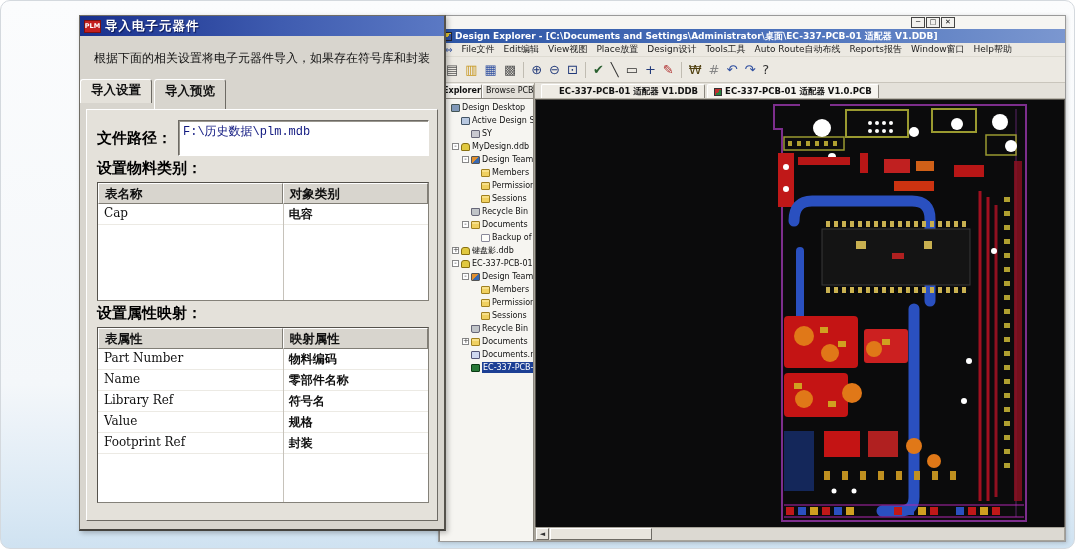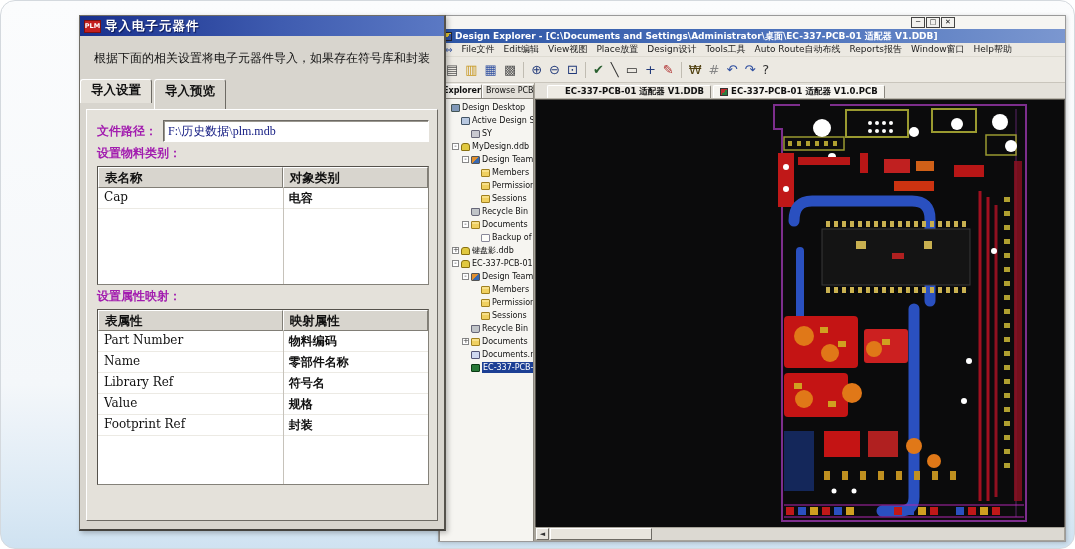--- a/index.html
+++ b/index.html
@@ -1,19 +1,19 @@
 <!DOCTYPE html>
 <html><head>
 <meta charset="utf-8">
 <style>
   * { margin:0; padding:0; box-sizing:border-box; }
   html,body { width:1075px; height:549px; overflow:hidden; font-family:"DejaVu Sans", sans-serif; }
   .stage { position:relative; width:1075px; height:549px;
     background:linear-gradient(180deg,#fbfcfd 0%,#f4f7fa 70%,#d9e8f4 93%,#cfe2f1 100%);
-    border:1px solid #d4d9de; border-radius:15px; }
+    border:1px solid #d4d9de; border-radius:10px; }
 
   
   .dialog { position:absolute; left:78px; top:14px; width:367px; height:516px; z-index:3;
     background:#d8d5ce; border:1px solid #716e66; border-right:2px solid #55524c; border-bottom:2px solid #44423d;
     box-shadow:2px 2px 5px rgba(0,0,0,.25); display:flex; flex-direction:column; }
   .dlg-title { height:20px; background:linear-gradient(90deg,#182f8c,#3f5cb0 55%,#5b79c4);
     display:flex; align-items:center; gap:4px; padding:0 4px; flex:0 0 auto; }
   .plm-ico { width:17px; height:13px; background:#c41f1f; border:1px solid #7d1010; color:#fff;
     font-size:6.5px; font-weight:bold; display:flex; align-items:center; justify-content:center; }
   .dlg-title-text { color:#fff; font-size:12.5px; font-weight:bold; letter-spacing:1px;
@@ -21,24 +21,24 @@
   .dlg-desc { padding:14px 4px 6px 14px; font-size:12px; color:#111; white-space:nowrap; overflow:hidden; flex:0 0 auto; }
   .dlg-tabs { display:flex; padding-left:0; margin-top:6px; flex:0 0 auto; position:relative; z-index:2; }
   .dtab { height:30px; padding:3px 10px 0; font-size:12.5px; font-weight:bold; color:#111;
     background:#d8d5ce; border:1px solid #fff; border-right-color:#6d6a64; border-bottom:none;
     border-top-left-radius:3px; border-top-right-radius:3px; margin-right:2px; }
   .dtab.active { background:#e4e1da; margin-bottom:-1px; padding-top:2px; height:24px; }
   .dlg-panel { flex:1 1 auto; margin:0 6px 8px 6px; background:#e4e1da;
     border:1px solid #fff; border-right-color:#6d6a64; border-bottom-color:#6d6a64;
     padding:10px 8px 8px 10px; display:flex; flex-direction:column; overflow:hidden; }
   .fp-row { display:flex; align-items:center; gap:6px; flex:0 0 auto; }
-  .fp-label, .sec-label { font-size:12px; font-weight:bold; color:#a21caf; white-space:nowrap; }
-  .fp-input { flex:1; height:22px; background:#fff; border:1px solid #6d6a64;
+  .fp-label, .sec-label { font-size:15px; font-weight:bold; color:#000000; white-space:nowrap; }
+  .fp-input { flex:1; height:36px; background:#fff; border:1px solid #6d6a64;
     border-right-color:#fff; border-bottom-color:#fff; box-shadow:inset 1px 1px 0 #9a978f;
-    font-size:12px; color:#101880; padding:2px 4px; font-family:Liberation Serif, serif; white-space:nowrap; overflow:hidden; }
+    font-size:12px; color:#101880; padding:2px 4px; font-family:Liberation Mono, monospace; white-space:nowrap; overflow:hidden; }
   .sec-label { margin:3px 0 4px 0; flex:0 0 auto; }
   .tbl { background:#fff; border:1px solid #848179; border-top-color:#55524c; border-left-color:#55524c;
     position:relative; overflow:hidden; flex:0 0 auto; }
   .tbl-cat { height:119px; }
   .tbl-map { height:176px; }
   .tbl-colline { position:absolute; top:0; bottom:0; left:56%; width:1px; background:#c6c2ba; }
   .thead { display:grid; grid-template-columns:56% 44%; height:21px; position:relative; z-index:1; }
   .th { background:#d8d5ce; border:1px solid #fff; border-right-color:#817e76; border-bottom-color:#817e76;
     font-size:12.5px; font-weight:bold; color:#111; padding:2px 6px; white-space:nowrap; overflow:hidden; }
   .trow { display:grid; grid-template-columns:56% 44%; height:21px; border-bottom:1px solid #eceae4; }
@@ -87,21 +87,21 @@
   .ic-ddb { background:#e0c840; border:1px solid #887010; border-radius:3px 3px 1px 1px; }
   .ic-team { background:linear-gradient(135deg,#e09030 50%,#3868b0 50%); border:1px solid #555; }
   .ic-folder { background:#f0d060; border:1px solid #a08020; box-shadow:inset 0 2px 0 #f8e088; }
   .ic-recycle { background:#c0c4c8; border:1px solid #667; border-radius:0 0 2px 2px; }
   .ic-doc { background:#fdfdfa; border:1px solid #889; }
   .ic-report { background:#d0d8f0; border:1px solid #557; }
   .ic-pcb { background:#287838; border:1px solid #0a3a14; }
 
   
   .dx-right { flex:1 1 auto; display:flex; flex-direction:column; overflow:hidden; }
-  .doctabs { height:16px; flex:0 0 auto; display:flex; gap:2px; padding:1px 12px 0; background:#e4e1da; border-bottom:1px solid #b8b4aa;align-items:center; }
+  .doctabs { height:16px; flex:0 0 auto; display:flex; gap:2px; padding:1px 6px 0; background:#e4e1da; border-bottom:1px solid #b8b4aa; }
   .doctab { display:flex; align-items:center; gap:3px; font-size:8.5px; font-weight:bold; color:#111;
     background:#eeebe4; border:1px solid #fff; border-right-color:#8a867e; border-bottom:none;
     padding:0 6px; white-space:nowrap; border-top-left-radius:2px; border-top-right-radius:2px; }
   .doctab.active { background:#f6f4ef; }
   .dti { width:8px; height:8px; background:linear-gradient(135deg,#c03030 50%,#2a8040 50%); border:1px solid #333; }
   .canvas { flex:1 1 auto; background:#0b0b0c; position:relative; overflow:hidden; border:1px solid #55524c; border-bottom:none; }
   .pcb-svg { position:absolute; right:10px; top:1px; }
   .hscroll { height:14px; flex:0 0 auto; background:#dcd9d2; border:1px solid #a8a49a; display:flex; align-items:center; }
   .hs-btn { width:13px; height:12px; background:#e8e5de; border:1px solid #fff; border-right-color:#6d6a64; border-bottom-color:#6d6a64;
     font-size:7px; line-height:11px; text-align:center; color:#333; flex:0 0 auto; }

